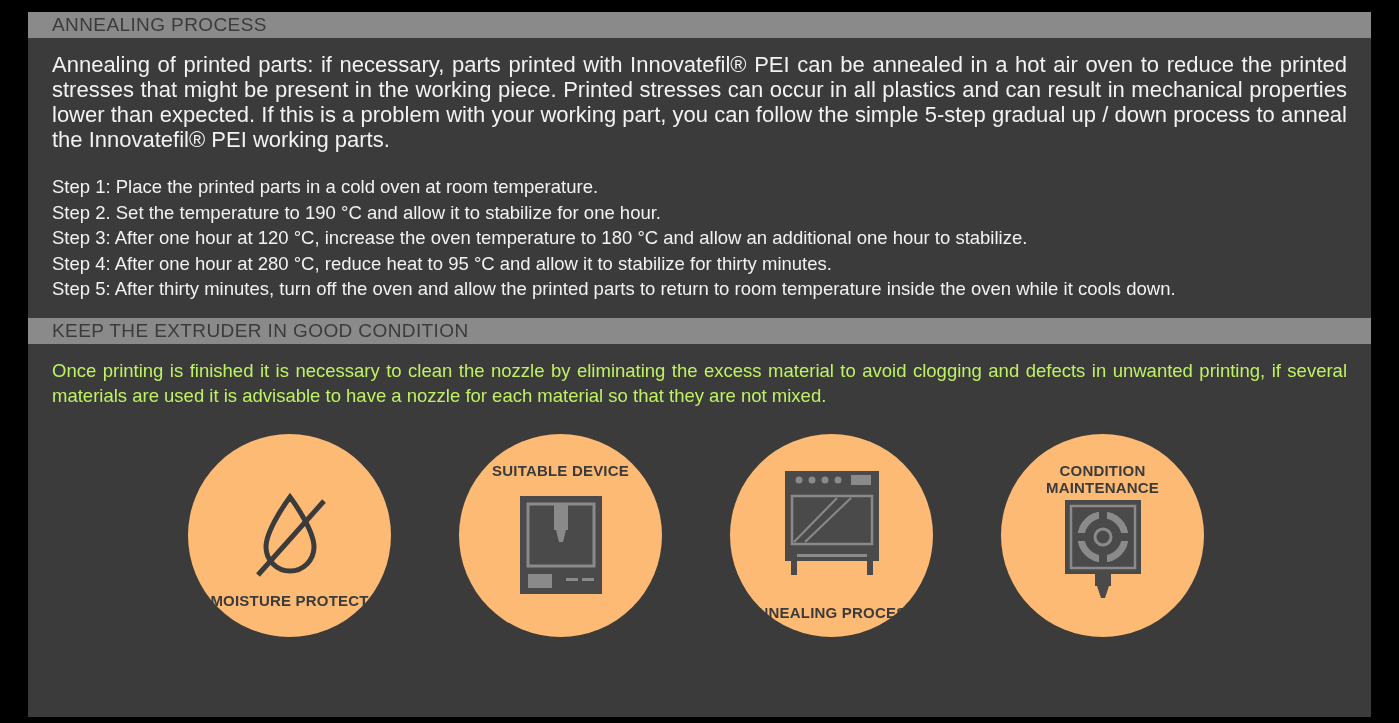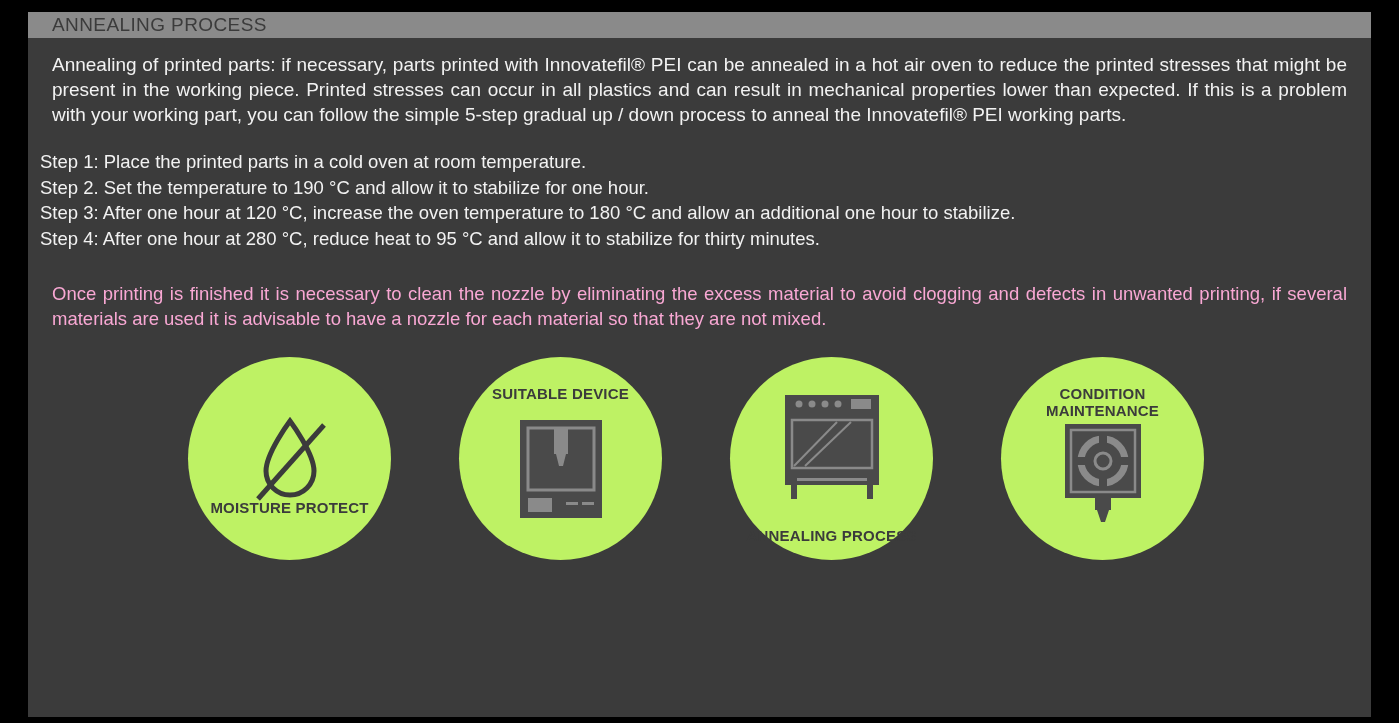--- a/index.html
+++ b/index.html
@@ -36,93 +36,95 @@
     line-height: 26px;
     color: #3b3b3b;
     font-size: 19px;
     letter-spacing: 0.4px;
     padding-left: 24px;
     box-sizing: border-box;
     width: 100%;
   }
   .body-text {
     color: #f2f2f2;
-    font-size: 19px;
+    font-size: 22px;
     line-height: 25px;
     padding: 14px 24px 0 24px;
     text-align: justify;
   }
   .steps {
     color: #f2f2f2;
     font-size: 18.5px;
     line-height: 25.5px;
-    padding: 22px 24px 0 12px;
+    padding: 22px 24px 0 24px;
   }
   .steps div {
     white-space: nowrap;
   }
   .section2-text {
-    color: #f9a8d4;
+    color: #bef264;
     font-size: 18.5px;
     line-height: 25px;
     padding: 14px 24px 0 24px;
     text-align: justify;
   }
   .icons-row {
     display: flex;
     justify-content: flex-start;
     align-items: center;
     padding: 26px 0 0 160px;
     gap: 68px;
   }
   .icon-circle {
     width: 203px;
     height: 203px;
     border-radius: 50%;
-    background: #bef264;
+    background: #fdba74;
     position: relative;
     display: flex;
     align-items: center;
     justify-content: center;
     flex-shrink: 0;
   }
   .icon-label {
     position: absolute;
     width: 100%;
     text-align: center;
     color: #3b3b3b;
     font-size: 15px;
     font-weight: bold;
     letter-spacing: 0.2px;
   }
-  .label-bottom { bottom: 44px; }
+  .label-bottom { bottom: 28px; }
   .label-top { top: 28px; }
   .label-bottom-2 { bottom: 16px; }
   .glyph { display:block; }
   .spacer-sections { height: 16px; }
 </style>
 </head>
 <body>
 
 <div class="page">
   <div class="inner">
 
     <div class="section-header">ANNEALING PROCESS</div>
 
     <div class="body-text">Annealing of printed parts: if necessary, parts printed with Innovatefil® PEI can be annealed in a hot air oven to reduce the printed stresses that might be present in the working piece. Printed stresses can occur in all plastics and can result in mechanical properties lower than expected. If this is a problem with your working part, you can follow the simple 5-step gradual up / down process to anneal the Innovatefil® PEI working parts.</div>
 
     <div class="steps">
       <div>Step 1: Place the printed parts in a cold oven at room temperature.</div>
       <div>Step 2. Set the temperature to 190 °C and allow it to stabilize for one hour.</div>
       <div>Step 3: After one hour at 120 °C, increase the oven temperature to 180 °C and allow an additional one hour to stabilize.</div>
       <div>Step 4: After one hour at 280 °C, reduce heat to 95 °C and allow it to stabilize for thirty minutes.</div>
+      <div>Step 5: After thirty minutes, turn off the oven and allow the printed parts to return to room temperature inside the oven while it cools down.</div>
     </div>
 
     <div class="spacer-sections"></div>
 
+    <div class="section-header">KEEP THE EXTRUDER IN GOOD CONDITION</div>
 
     <div class="section2-text">Once printing is finished it is necessary to clean the nozzle by eliminating the excess material to avoid clogging and defects in unwanted printing, if several materials are used it is advisable to have a nozzle for each material so that they are not mixed.</div>
 
     <div class="icons-row">
 
       <div class="icon-circle">
         <svg class="glyph" width="120" height="120" viewBox="0 0 120 120">
           <path d="M60 22 C60 22 36 54 36 72 a24 24 0 0 0 48 0 C84 54 60 22 60 22 Z" fill="none" stroke="#3b3b3b" stroke-width="5"></path>
           <line x1="28" y1="100" x2="94" y2="26" stroke="#3b3b3b" stroke-width="5"></line>
         </svg>

